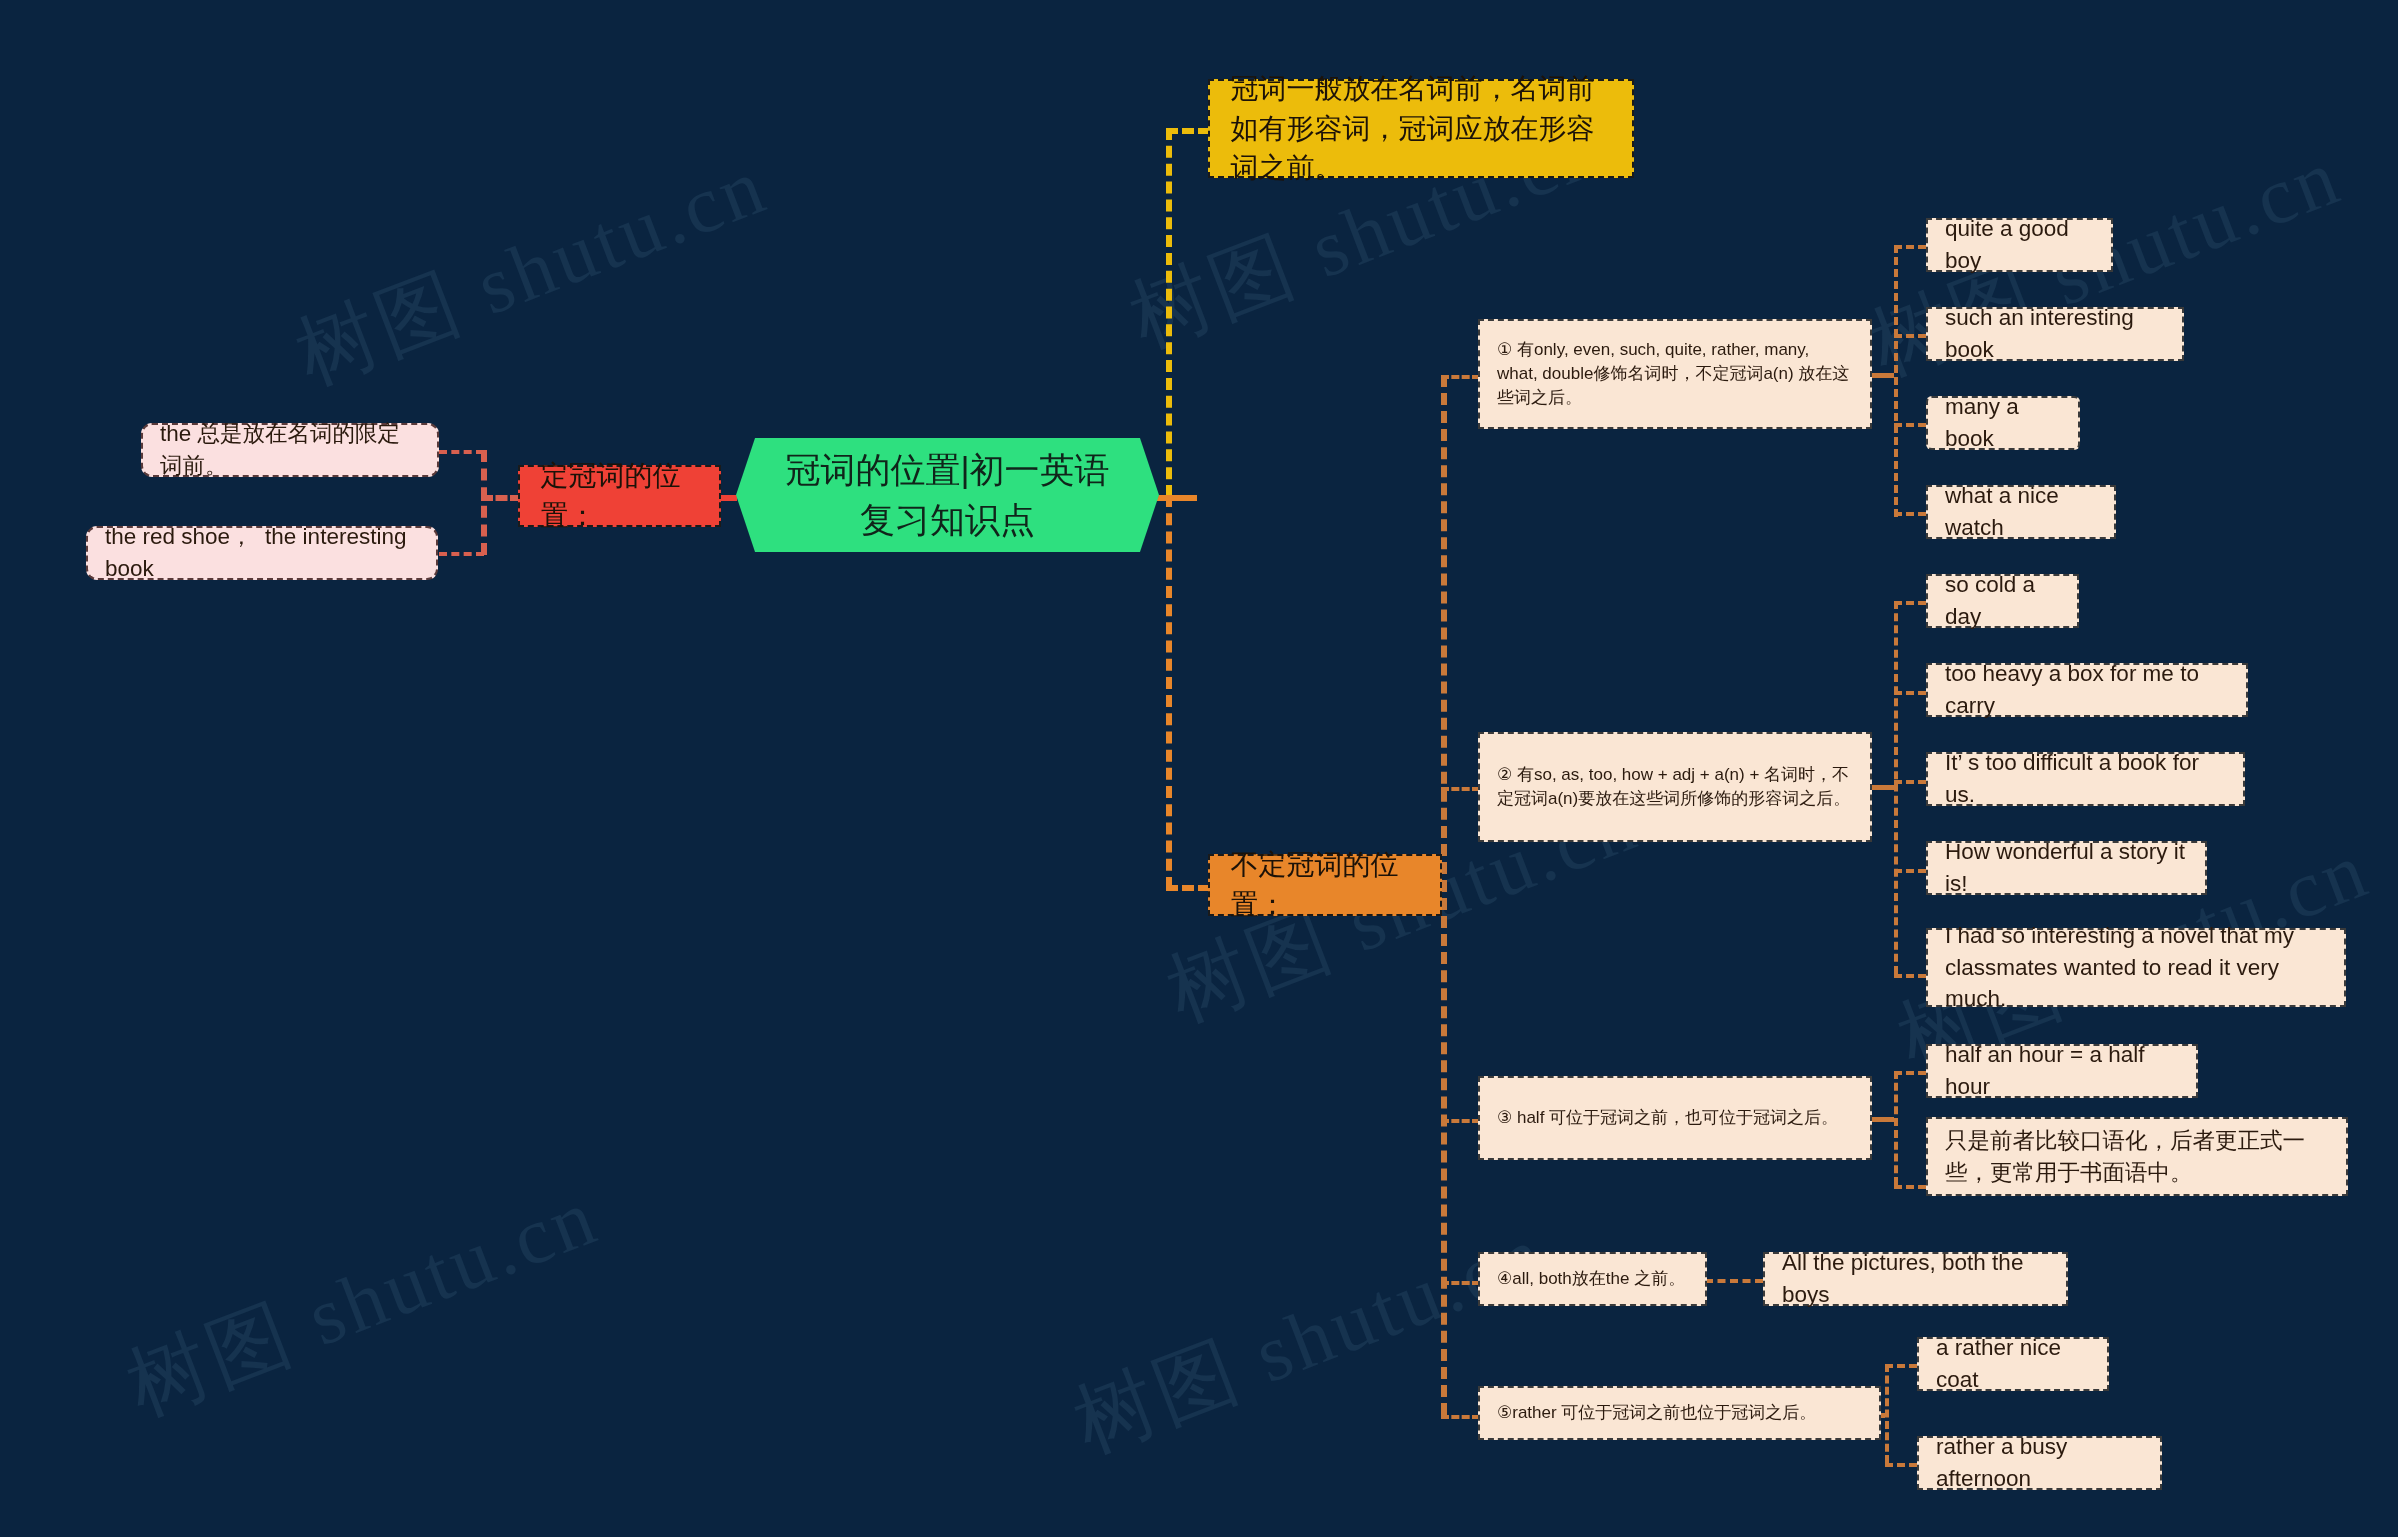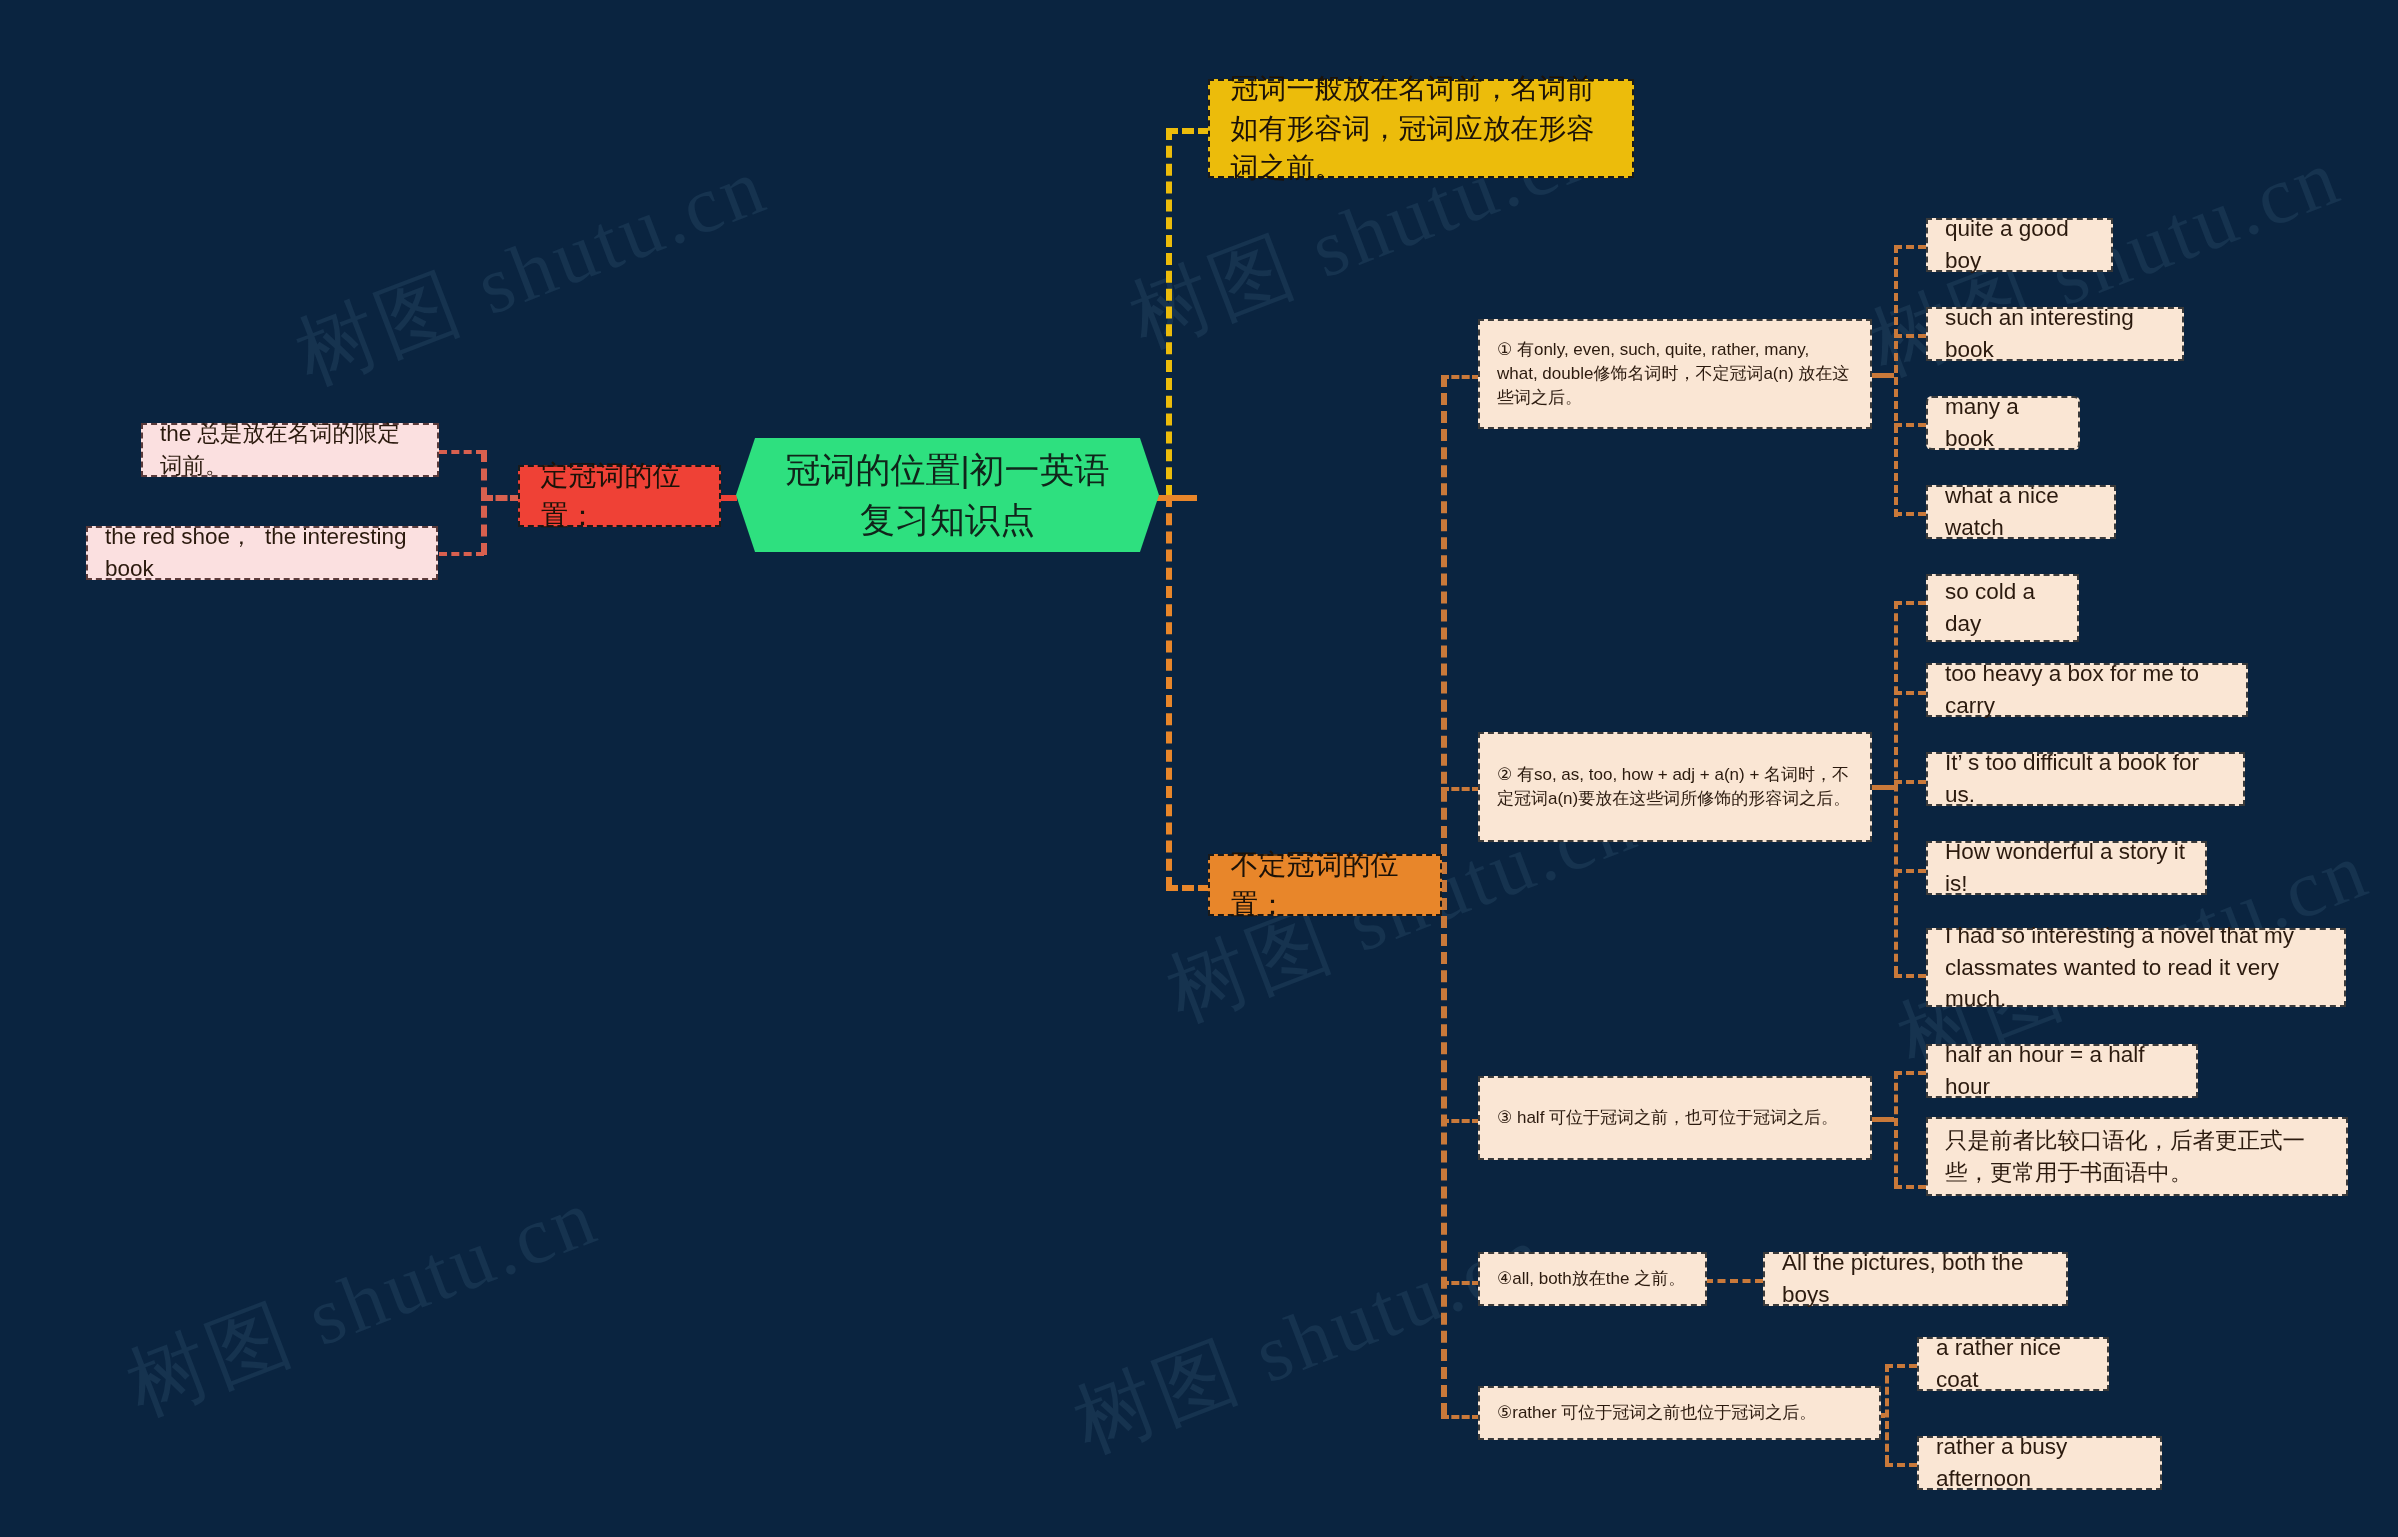--- a/index.html
+++ b/index.html
@@ -64,21 +64,21 @@
   .lvl1.yellow{background:#ecbc0b;}
   .lvl1.orange{background:#e8862a;}
 
   .leaf{
     background:#fae6d4;
     color:#2b1a0e;
     font-size:22.5px;
     padding:9.4px 17px;
     border:2.8px dashed #3a3a3a;
   }
-  .leaf.pink{background:#fbe0e0;border-color:#5a3a3a;}
+  .leaf.pink{background:#fbe0e0;border-color:#5a3a3a;border-radius:11px;}
   .leaf.lvl2{font-size:17px;}
 </style>
 </head>
 <body>
 
 <div id="canvas">
 
   <div class="wm" style="left:281px;top:309px;">树图 shutu.cn</div>
   <div class="wm" style="left:1115px;top:272px;">树图 shutu.cn</div>
   <div class="wm" style="left:1855px;top:300px;">树图 shutu.cn</div>
@@ -160,21 +160,21 @@
 
   <div class="node leaf lvl2" style="left:1478px;top:1252px;width:229px;height:54px;">④all, both放在the 之前。</div>
 
   <div class="node leaf lvl2" style="left:1478px;top:1386px;width:403px;height:54px;">⑤rather 可位于冠词之前也位于冠词之后。</div>
 
   <div class="node leaf" style="left:1926px;top:218px;width:187px;height:54px;">quite a good boy</div>
   <div class="node leaf" style="left:1926px;top:307px;width:258px;height:54px;">such an interesting book</div>
   <div class="node leaf" style="left:1926px;top:396px;width:154px;height:54px;border-radius:6px;">many a book</div>
   <div class="node leaf" style="left:1926px;top:485px;width:190px;height:54px;">what a nice watch</div>
 
-  <div class="node leaf" style="left:1926px;top:574px;width:153px;height:68px;">so cold a day</div>
+  <div class="node leaf" style="left:1926px;top:574px;width:153px;height:54px;">so cold a day</div>
   <div class="node leaf" style="left:1926px;top:663px;width:322px;height:54px;">too heavy a box for me to carry</div>
   <div class="node leaf" style="left:1926px;top:752px;width:319px;height:54px;">It’ s too difficult a book for us.</div>
   <div class="node leaf" style="left:1926px;top:841px;width:281px;height:54px;">How wonderful a story it is!</div>
   <div class="node leaf" style="left:1926px;top:928px;width:420px;height:79px;">I had so interesting a novel that my classmates wanted to read it very much.</div>
 
   <div class="node leaf" style="left:1926px;top:1044px;width:272px;height:54px;">half an hour = a half hour</div>
   <div class="node leaf" style="left:1926px;top:1117px;width:422px;height:79px;">只是前者比较口语化，后者更正式一些，更常用于书面语中。</div>
 
   <div class="node leaf" style="left:1763px;top:1252px;width:305px;height:54px;">All the pictures, both the boys</div>
 

